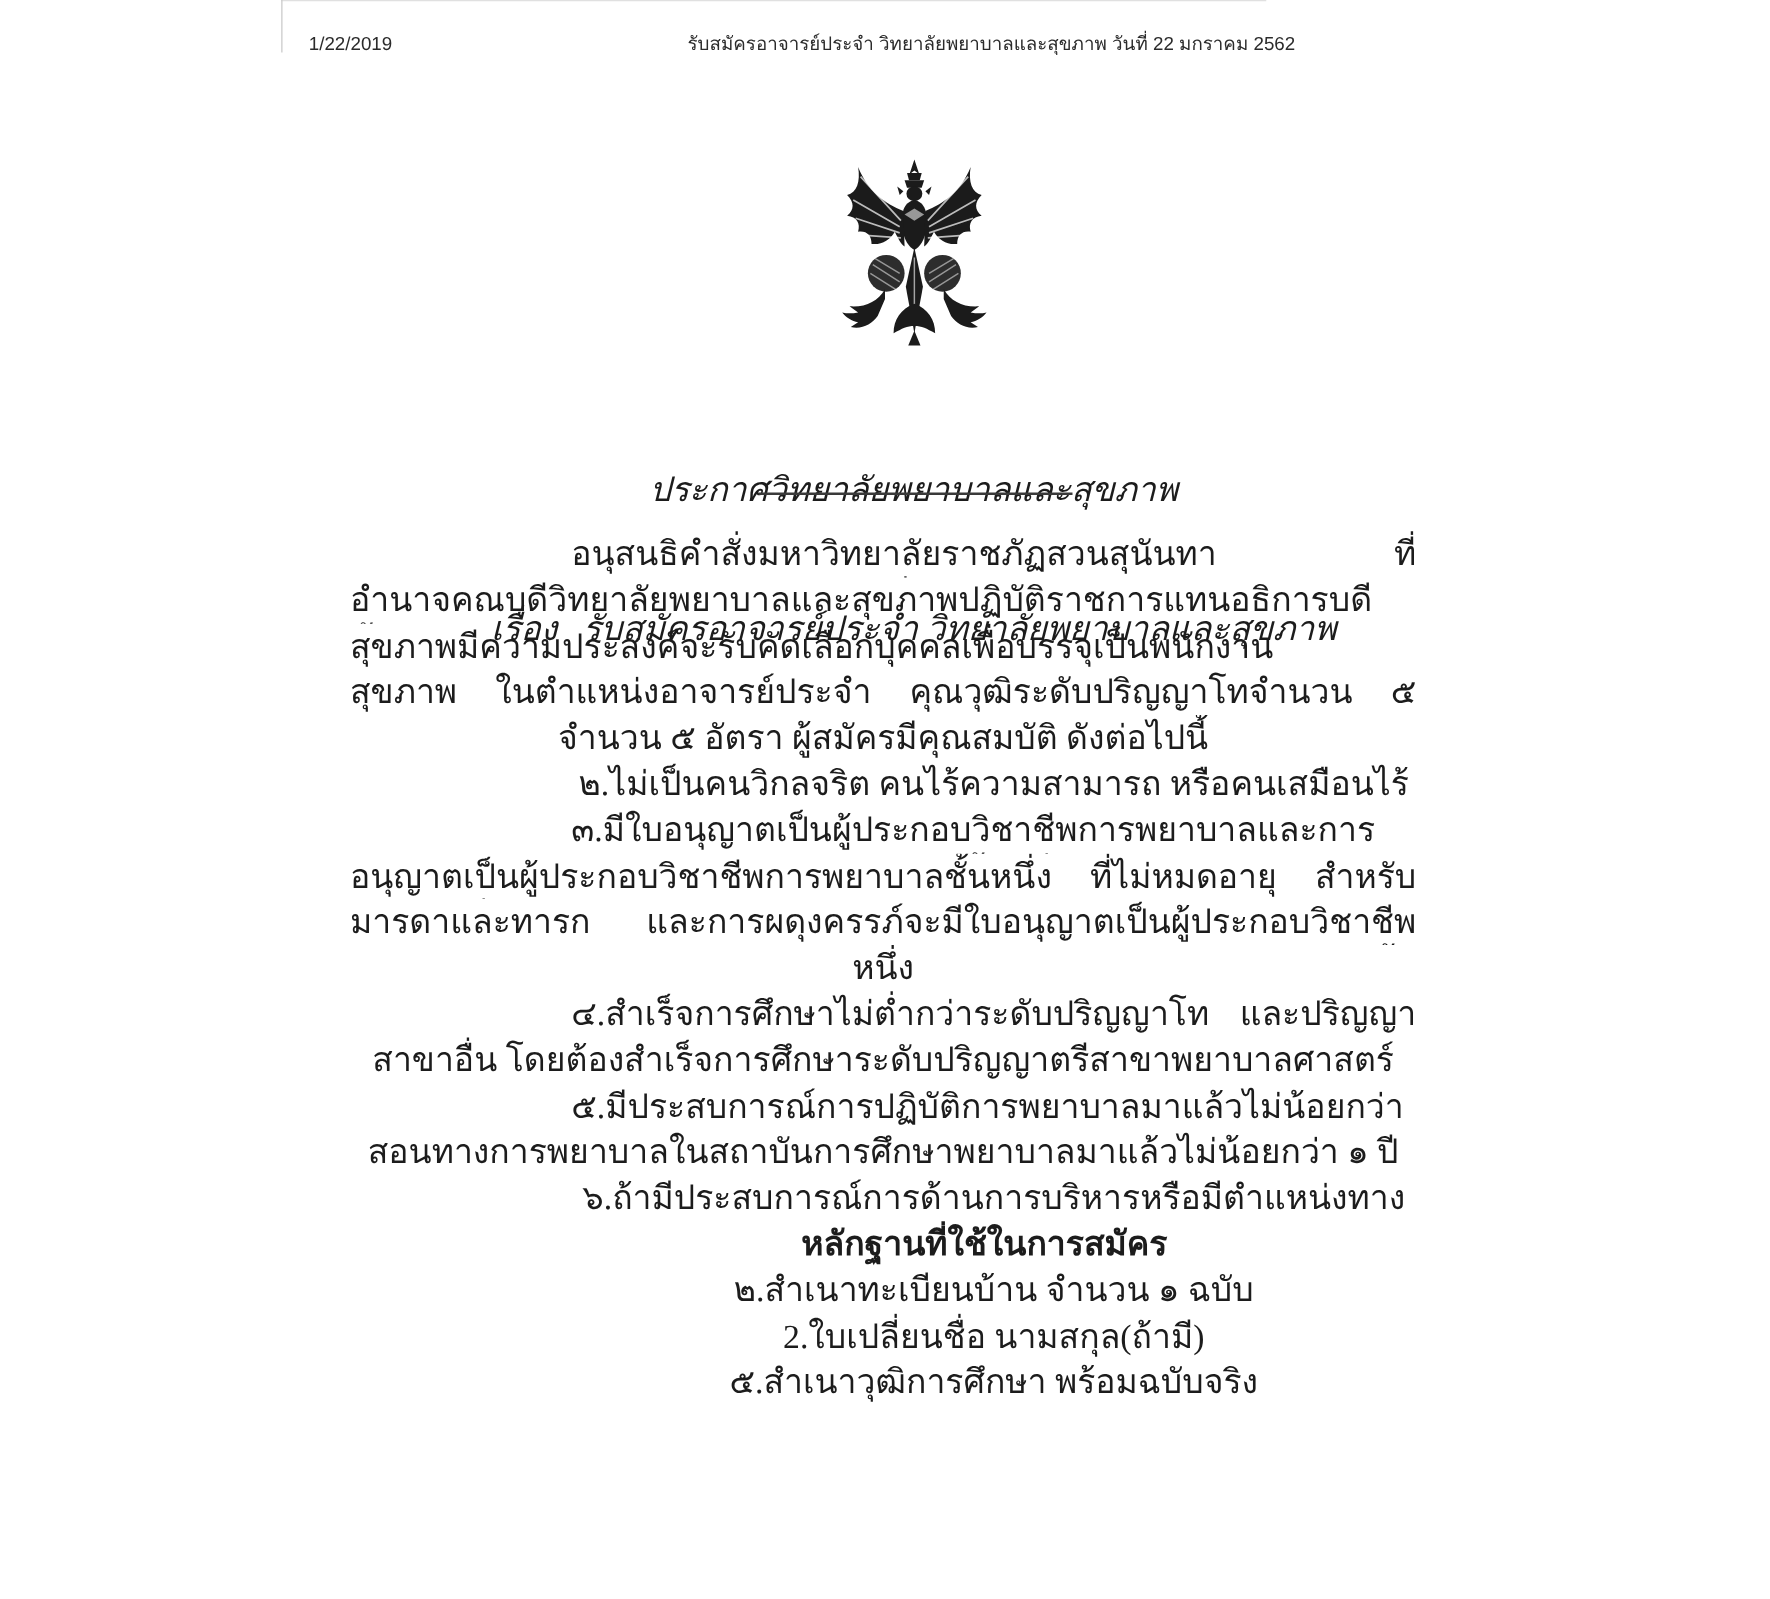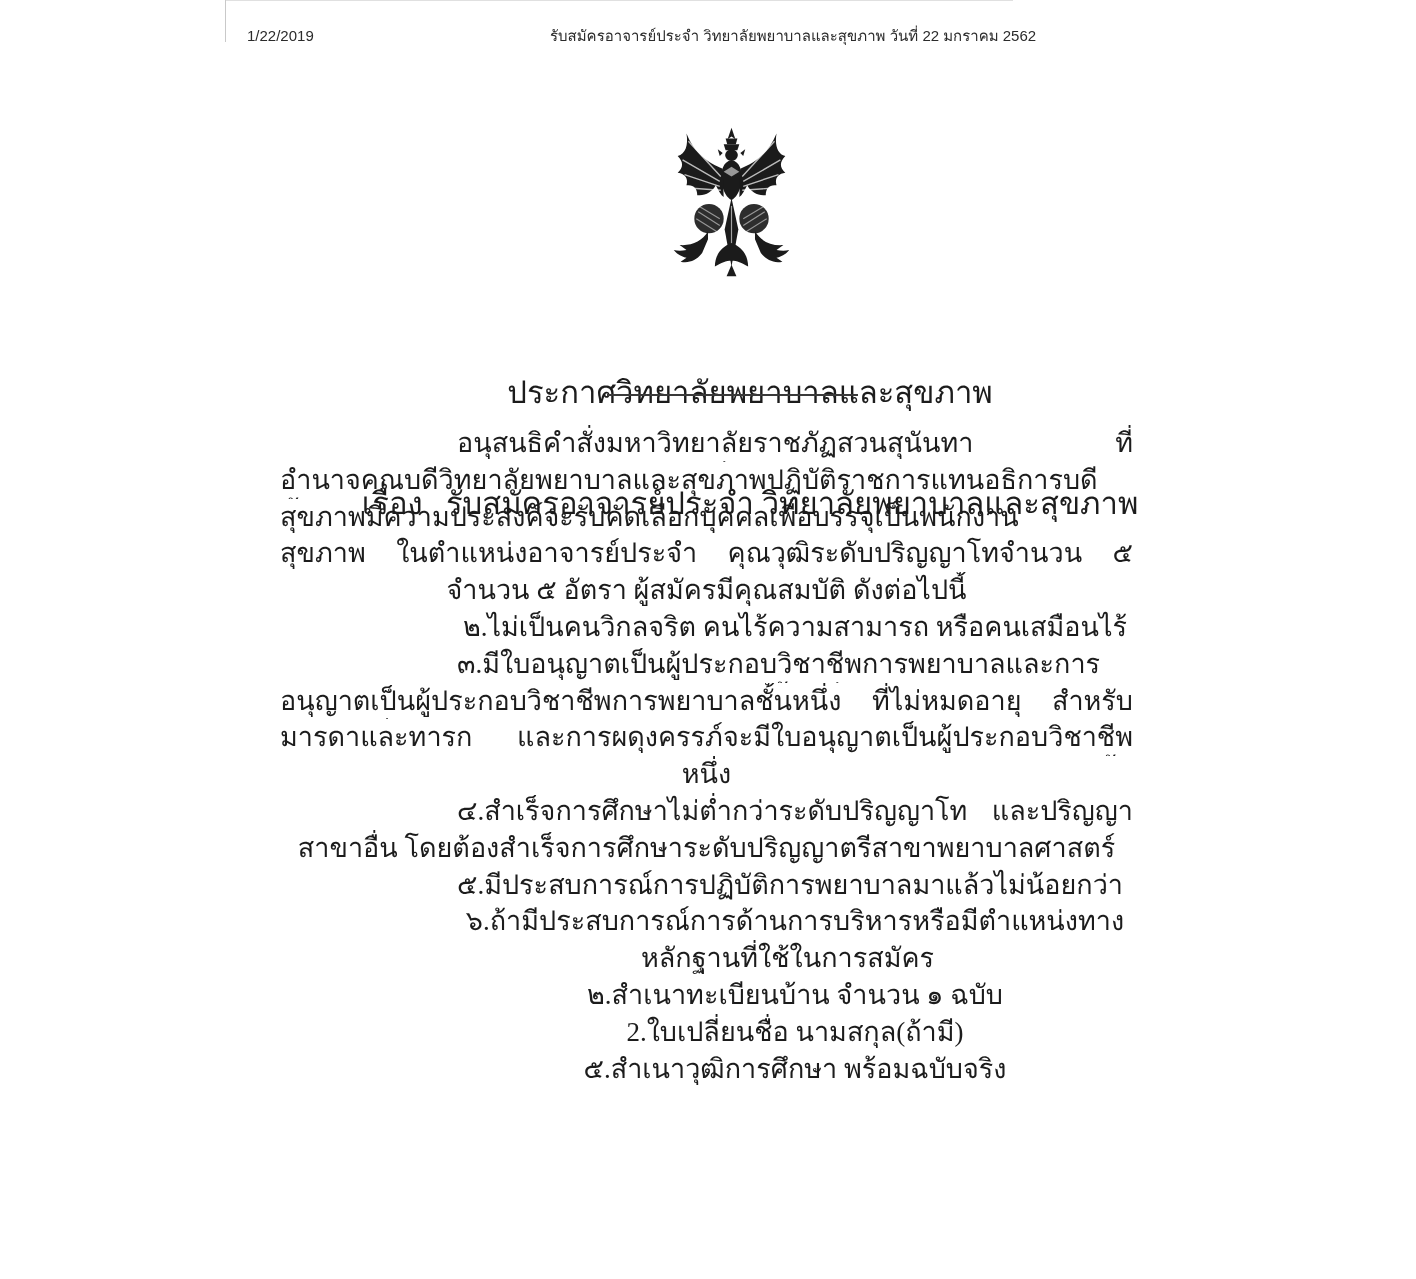--- a/index.html
+++ b/index.html
@@ -43,26 +43,27 @@
   #hdr-title { left: 550px; }
   
   .emblem {
     position: absolute;
     left: 663px; top: 126px;
     width: 137px; height: 152px;
   }
   
   .doc-title {
     position: absolute;
-    left: 350px; top: 300px;
+    left: 331px; top: 300px;
     width: 800px;
     text-align: center;
-    font-size: 31px;
+    font-size: 27px;
     line-height: 37px;
     white-space: pre;
+    font-style: italic;
   }
   .divider {
     position: absolute;
     left: 607px; top: 394px;
     width: 251px; height: 2px;
     background: #3a3a3a;
   }
   
   .body-text {
     position: absolute;
@@ -74,21 +75,21 @@
     height: 36.8px;
     line-height: 36.8px;
     overflow: hidden;
     white-space: pre-wrap;
     text-align: center;
   }
   .line.j {
     text-align: justify;
     text-align-last: justify;
   }
-  .line.b { font-weight: normal; }
+  .line.b { font-weight: bold; }
   .indent-tab  { padding-left: 177px; }
   .indent-head { padding-left: 162px; }
 </style>
 </head>
 <body>
 
 <div id="page">
 
   <div class="scan-edge-h"></div>
   <div class="scan-edge-v"></div>
@@ -148,20 +149,21 @@
       <div class="line j">สุขภาพ ในตำแหน่งอาจารย์ประจำ คุณวุฒิระดับปริญญาโทจำนวน ๕  อัตรา และคุณวุฒิระดับปริญญาเอก</div>
       <div class="line">จำนวน ๕ อัตรา ผู้สมัครมีคุณสมบัติ ดังต่อไปนี้</div>
       <div class="line indent-tab">๒.ไม่เป็นคนวิกลจริต คนไร้ความสามารถ หรือคนเสมือนไร้ความสามารถ</div>
       <div class="line j indent-tab">๓.มีใบอนุญาตเป็นผู้ประกอบวิชาชีพการพยาบาลและการผดุงครรภ์  ชั้นหนึ่ง  หรือใบ</div>
       <div class="line j">อนุญาตเป็นผู้ประกอบวิชาชีพการพยาบาลชั้นหนึ่ง  ที่ไม่หมดอายุ  สำหรับอาจารย์ที่สอนด้านการพยาบาล</div>
       <div class="line j">มารดาและทารก และการผดุงครรภ์จะมีใบอนุญาตเป็นผู้ประกอบวิชาชีพการพยาบาลและการผดุงครรภ์ ชั้น</div>
       <div class="line">หนึ่ง</div>
       <div class="line j indent-tab">๔.สำเร็จการศึกษาไม่ต่ำกว่าระดับปริญญาโท และปริญญาเอก สาขาพยาบาลศาสตร์ หรือ</div>
       <div class="line">สาขาอื่น โดยต้องสำเร็จการศึกษาระดับปริญญาตรีสาขาพยาบาลศาสตร์</div>
       <div class="line j indent-tab">๕.มีประสบการณ์การปฏิบัติการพยาบาลมาแล้วไม่น้อยกว่า ๒ ปี และมีประสบการณ์การ</div>
+      <div class="line">สอนทางการพยาบาลในสถาบันการศึกษาพยาบาลมาแล้วไม่น้อยกว่า ๑ ปี</div>
       <div class="line indent-tab">๖.ถ้ามีประสบการณ์การด้านการบริหารหรือมีตำแหน่งทางวิชาการจะได้รับการพิจารณา</div>
       <div class="line b indent-head">หลักฐานที่ใช้ในการสมัคร</div>
       <div class="line indent-tab">๒.สำเนาทะเบียนบ้าน จำนวน ๑ ฉบับ</div>
       <div class="line indent-tab">2.ใบเปลี่ยนชื่อ นามสกุล(ถ้ามี)</div>
       <div class="line indent-tab">๕.สำเนาวุฒิการศึกษา พร้อมฉบับจริง</div>
     </div>
 
 </div>
 
 </body></html>

